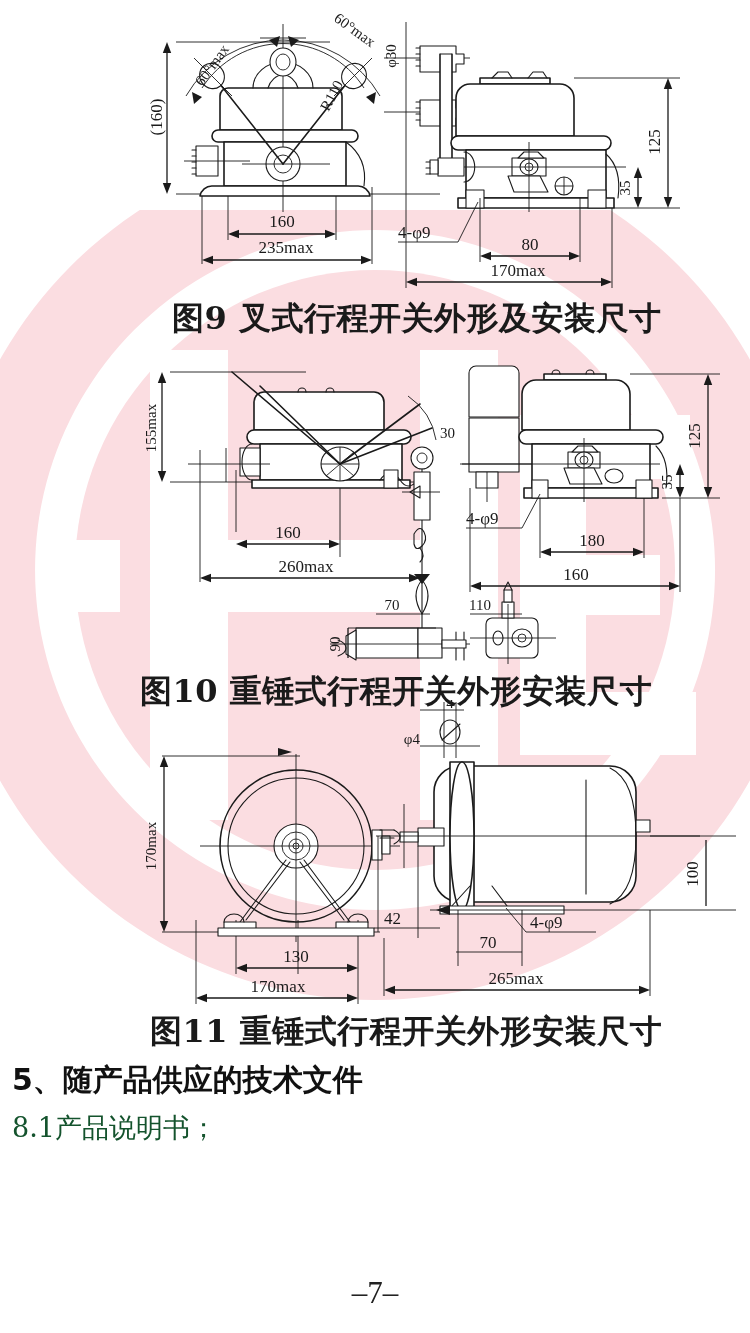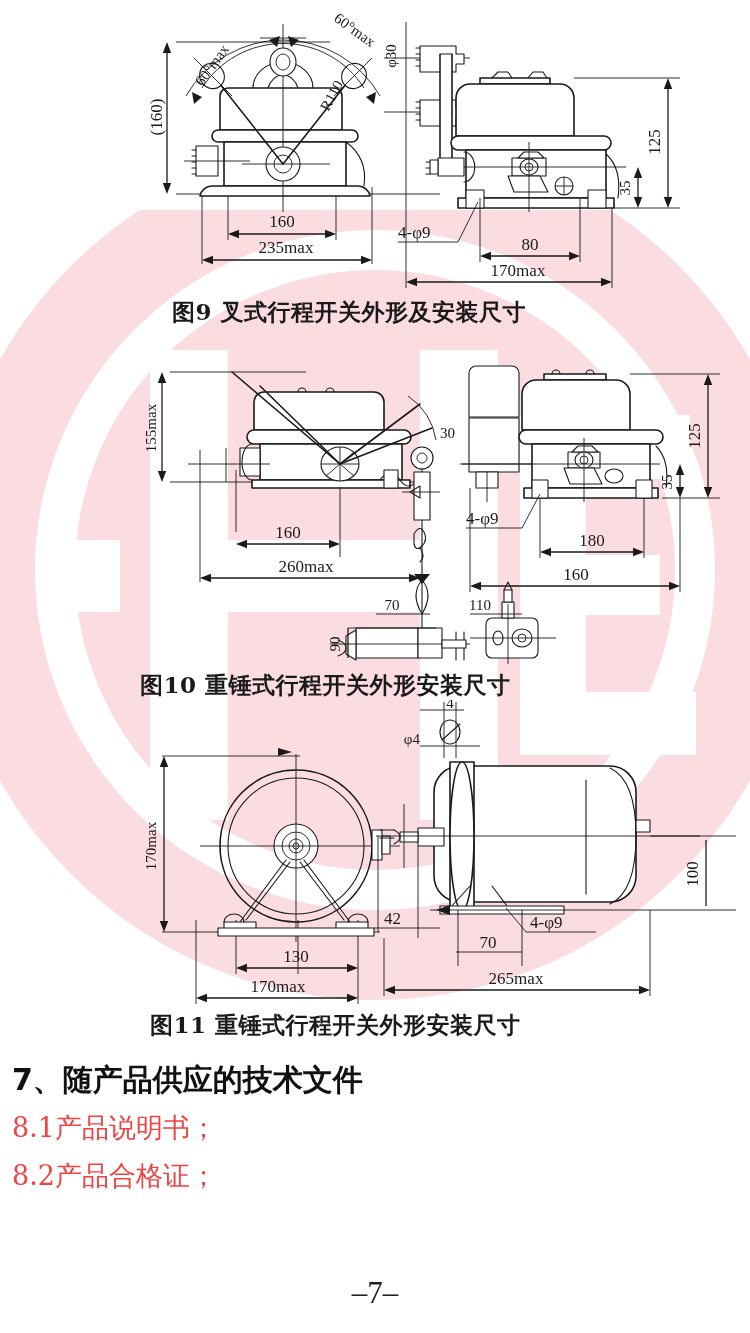--- a/index.html
+++ b/index.html
@@ -46,21 +46,21 @@
     font-size: 17px;
     fill: #1a1a1a;
   }
   text.dimtxt.sm { font-size: 15px; }
   
   .caption {
     position: absolute;
     z-index: 3;
     font-family: "DejaVu Serif", serif;
     font-weight: bold;
-    font-size: 23px;
+    font-size: 32px;
     color: #1a1a1a;
     white-space: nowrap;
     letter-spacing: 0.5px;
   }
   
   .section-head {
     position: absolute;
     left: 12px;
     z-index: 3;
     font-family: "DejaVu Sans", sans-serif;
@@ -68,21 +68,21 @@
     font-size: 30px;
     color: #111;
     white-space: nowrap;
   }
   .body-line {
     position: absolute;
     left: 12px;
     z-index: 3;
     font-family: "DejaVu Serif", serif;
     font-size: 27px;
-    color: #ef4444;
+    color: #14532d;
     white-space: nowrap;
   }
   .page-num {
     position: absolute;
     left: 0; right: 0;
     text-align: center;
     z-index: 3;
     font-family: "Liberation Serif", serif;
     font-size: 31px;
     color: #222;
@@ -566,20 +566,19 @@
         <line x1="248" y1="248" x2="506" y2="248"></line>
         <path d="M244,248 l11,-4.2 v8.4 Z" fill="#1a1a1a" stroke="none"></path>
         <path d="M510,248 l-11,-4.2 v8.4 Z" fill="#1a1a1a" stroke="none"></path>
       </g>
       <text class="dimtxt" x="376" y="242" text-anchor="middle">265max</text>
     </svg>
   </div>
 
   <div class="caption" style="left:150px; top:1010px;">图11 重锤式行程开关外形安装尺寸</div>
 
-  <div class="section-head" style="top:1060px;">7、随产品供应的技术文件</div>
+  <div class="section-head" style="top:1060px;">5、随产品供应的技术文件</div>
 
   <div class="body-line" style="top:1110px;">8.1产品说明书；</div>
-  <div class="body-line" style="top:1158px;">8.2产品合格证；</div>
 
   <div class="page-num" style="top:1275px;">–7–</div>
 
 </div>
 
 </body></html>

